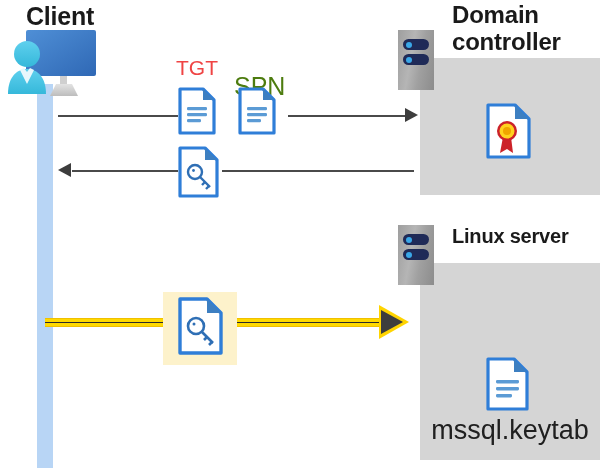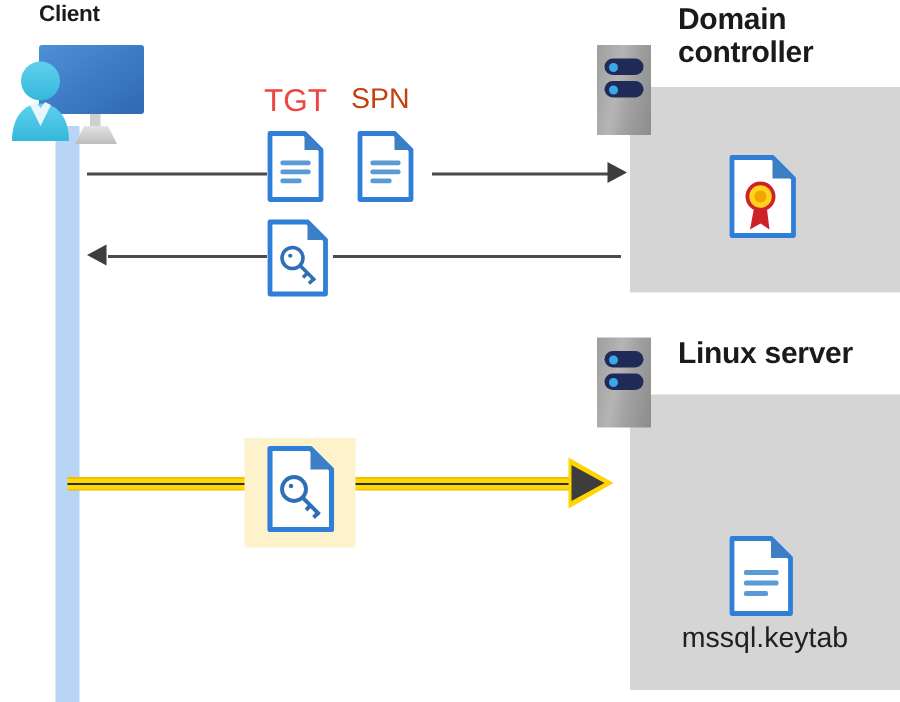--- a/index.html
+++ b/index.html
@@ -13,26 +13,26 @@
 
   .abs{position:absolute;}
 
   
   .title-bold{
     font-weight:bold;
     color:#1a1a1a;
     letter-spacing:-0.2px;
     line-height:1.12;
   }
-  #client-title{left:26px;top:2px;font-size:15px;}
-  #dc-title{left:452px;top:2px;font-size:20px;width:140px;}
+  #client-title{left:26px;top:2px;font-size:25px;}
+  #dc-title{left:452px;top:2px;font-size:24px;width:140px;}
   #linux-title{left:452px;top:225px;font-size:20px;width:150px;}
   #keytab-label{
     left:420px;top:415px;width:180px;text-align:center;
-    font-size:19px;color:#202020;
+    font-size:27px;color:#202020;
   }
 
   
   .panel{background:#d5d5d5;}
   #dc-panel{left:420px;top:58px;width:180px;height:137px;}
   #linux-panel{left:420px;top:263px;width:180px;height:197px;}
 
   
   #lifeline{
     left:37px;top:84px;width:16px;height:384px;
@@ -172,21 +172,21 @@
       <path d="M2 2 H25 L36 13 V46 H2 Z" fill="#ffffff" stroke="#2f7ed8" stroke-width="3.2" stroke-linejoin="round"></path>
       <path d="M25 2 L36 13 H25 Z" fill="#3d7fc1"></path>
       <g fill="#5b9bd5">
         <rect x="9" y="20" width="20" height="3.2" rx="1.2"></rect>
         <rect x="9" y="26" width="20" height="3.2" rx="1.2"></rect>
         <rect x="9" y="32" width="14" height="3.2" rx="1.2"></rect>
       </g>
     </svg>
   </div>
 
-  <div class="abs" style="left:234px;top:56px;font-size:19px;color:#c2410c;">SPN</div>
+  <div class="abs" style="left:234px;top:72px;font-size:25px;color:#4d7c0f;">SPN</div>
   <div class="abs" style="left:238px;top:87px;">
     <svg width="38" height="48" viewBox="0 0 38 48">
       <path d="M2 2 H25 L36 13 V46 H2 Z" fill="#ffffff" stroke="#2f7ed8" stroke-width="3.2" stroke-linejoin="round"></path>
       <path d="M25 2 L36 13 H25 Z" fill="#3d7fc1"></path>
       <g fill="#5b9bd5">
         <rect x="9" y="20" width="20" height="3.2" rx="1.2"></rect>
         <rect x="9" y="26" width="20" height="3.2" rx="1.2"></rect>
         <rect x="9" y="32" width="14" height="3.2" rx="1.2"></rect>
       </g>
     </svg>

